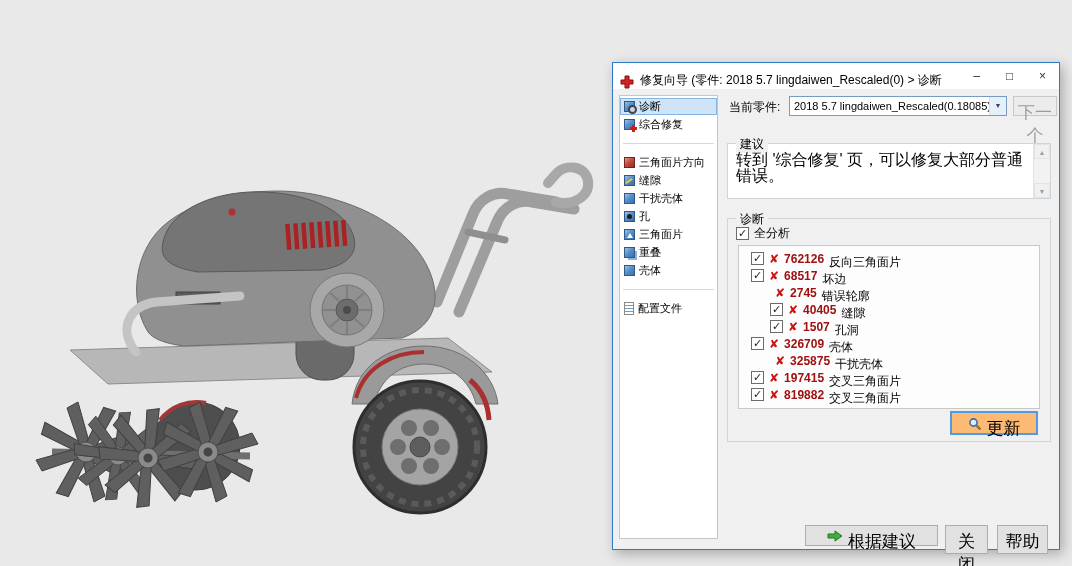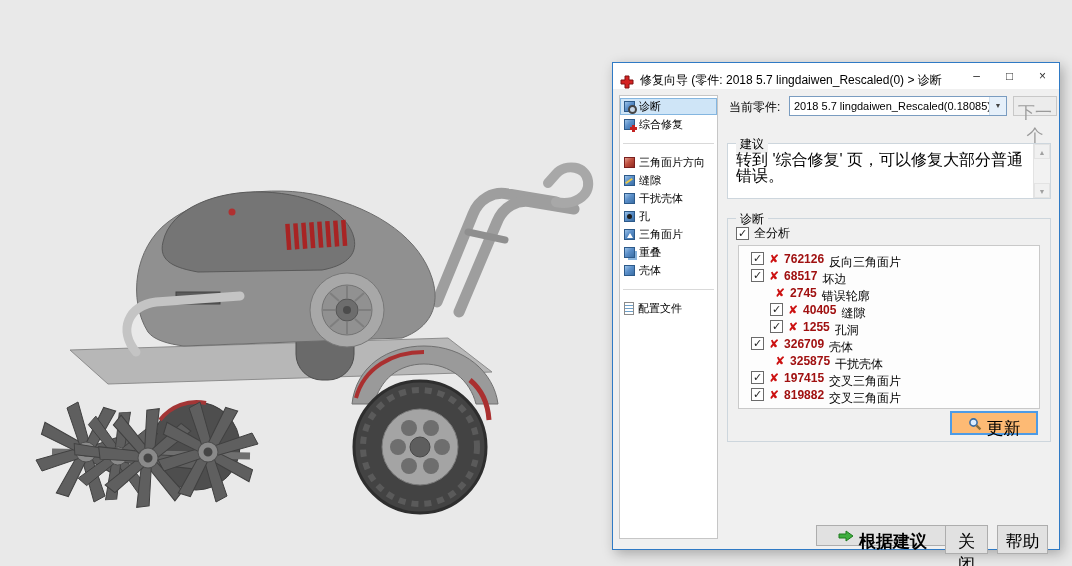--- a/index.html
+++ b/index.html
@@ -71,21 +71,21 @@
   .diag-row{display:flex;align-items:center;height:17px;gap:5px;white-space:nowrap;}
   .diag-row.ind{padding-left:19px;}
   .diag-row.ind2{padding-left:24px;}
   .xmark{color:#cc1111;font-weight:bold;font-size:12px;line-height:12px;}
   .count{font-weight:bold;color:#a01010;}
   .dlabel{color:#000;margin-top:7px;}
   #update-btn{right:12px;bottom:6px;left:auto;top:auto;width:88px;height:24px;position:absolute;
               background:#fdba74;border:2px solid #4d9be6;}
 
   
-  #apply-btn{left:203px;top:462px;width:133px;height:21px;font-weight:bold;}
+  #apply-btn{left:192px;top:462px;width:133px;height:21px;}
   #close-btn{left:332px;top:462px;width:43px;height:29px;}
   #help-btn{left:384px;top:462px;width:51px;height:29px;font-family:Liberation Mono, monospace;}
 </style>
 </head>
 <body>
 
 <div class="page">
 
   <svg class="model" width="660" height="566" viewBox="0 0 660 566">
     <defs>
@@ -281,21 +281,21 @@
         </div>
         <div class="diag-row ind">
           <span class="cb">✓</span>
           <span class="xmark">✘</span>
           <span class="count">40405</span>
           <span class="dlabel">缝隙</span>
         </div>
         <div class="diag-row ind">
           <span class="cb">✓</span>
           <span class="xmark">✘</span>
-          <span class="count">1255</span>
+          <span class="count">1507</span>
           <span class="dlabel">孔洞</span>
         </div>
         <div class="diag-row">
           <span class="cb">✓</span>
           <span class="xmark">✘</span>
           <span class="count">326709</span>
           <span class="dlabel">壳体</span>
         </div>
         <div class="diag-row ind2">
           <span class="xmark">✘</span>

